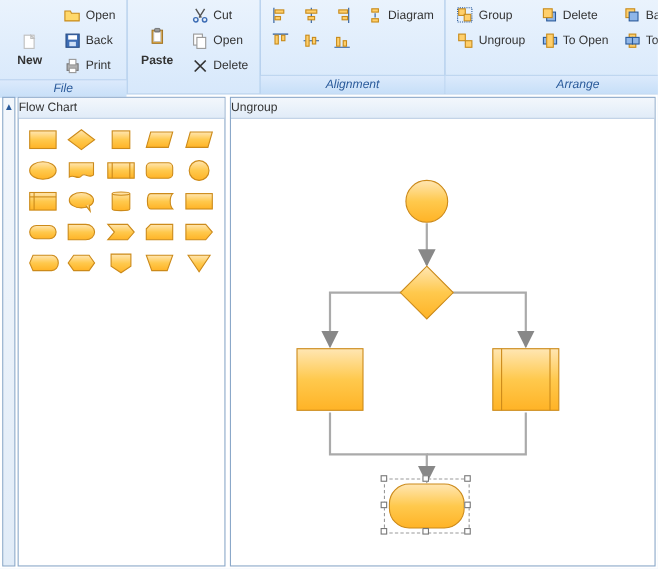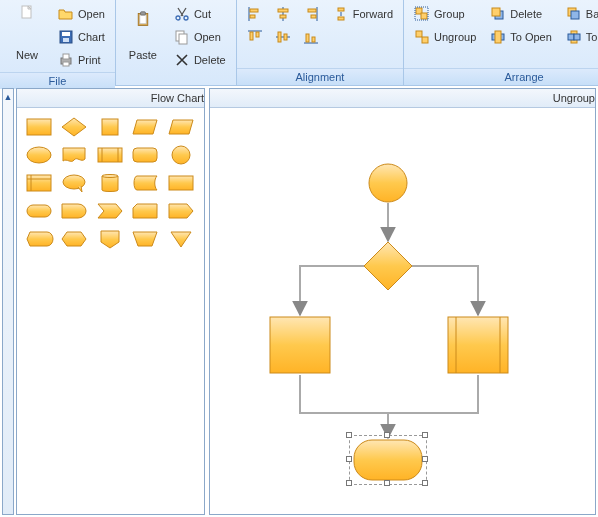--- a/index.html
+++ b/index.html
@@ -1,30 +1,30 @@
 <!DOCTYPE html>
 <html><head>
 <meta charset="utf-8">
 <style>
 * { box-sizing: border-box; margin: 0; padding: 0; }
 body { font-family: Tahoma, Arial, sans-serif; font-size: 11px; color: #333; background: #e8f1fb; width: 598px; height: 517px; overflow: hidden; }
 .ribbon { display: flex; background: linear-gradient(#eaf3fd, #d7e8fb); border-bottom: 1px solid #a9c7e8; height: 86px; }
 .group { border-right: 1px solid #a9c7e8; display: flex; flex-direction: column; padding: 2px 4px 0 4px; }
 .group-body { flex: 1; display: flex; align-items: flex-start; gap: 6px; padding: 2px 2px; }
-.group-label { text-align: center; font-size: 11px; color: #2a5a9a; background: linear-gradient(#dceafc, #c7dff8); border-top: 1px solid #bcd4ef; padding: 2px 0; margin: 0 -4px; }
-.big-btn { display: flex; flex-direction: column; align-items: center; justify-content: space-between; width: 42px; height: 58px; border: 1px solid transparent; border-radius: 3px; cursor: pointer; gap: 2px; }
+.group-label { text-align: center; font-size: 11px; color: #2a5a9a; background: linear-gradient(#dceafc, #c7dff8); border-top: 1px solid #bcd4ef; padding: 2px 0; margin: 0 -4px; font-style: italic; }
+.big-btn { display: flex; flex-direction: column; align-items: center; justify-content: flex-end; width: 42px; height: 58px; border: 1px solid transparent; border-radius: 3px; cursor: pointer; gap: 2px; font-weight: bold; }
 .col { display: flex; flex-direction: column; gap: 3px; }
 .row { display: flex; gap: 4px; }
 .small-btn { display: flex; align-items: center; gap: 4px; padding: 1px 3px; border: 1px solid transparent; border-radius: 2px; cursor: pointer; min-height: 18px; white-space: nowrap; }
 .icon { width: 16px; height: 16px; display: inline-flex; align-items: center; justify-content: center; flex-shrink: 0; }
 .icon svg { width: 16px; height: 16px; }
 .lbl { font-size: 11px; color: #333; }
 .workspace { display: flex; height: 431px; background: #fff; }
 .panel { border: 1px solid #8ba8c9; margin: 2px; background: #fff; display: flex; flex-direction: column; }
-.panel-header { background: linear-gradient(#f3f7fc,#e1ecf8); border-bottom: 1px solid #b5c9e1; text-align: right; font-size: 11px; padding: 3px 0; color: #333; }
+.panel-header { background: linear-gradient(#f3f7fc,#e1ecf8); border-bottom: 1px solid #b5c9e1; text-align: left; font-size: 11px; padding: 3px 0; color: #333; }
 .side { width: 189px; }
 .collapse { width: 12px; border: 1px solid #8ba8c9; margin: 2px 0 2px 2px; background: linear-gradient(#f3f7fc,#e1ecf8); text-align:center; font-size:9px; padding-top:3px; cursor:pointer; color:#2a5a9a; }
 .shapes-grid { display: grid; grid-template-columns: repeat(5, 1fr); gap: 6px; padding: 8px; }
 .shape-cell { width: 28px; height: 22px; cursor: pointer; }
 .shape-cell svg { width: 100%; height: 100%; overflow: visible; }
 .canvas { flex: 1; position: relative; overflow: hidden; }
 .node { position: absolute; }
 .node svg { overflow: visible; }
 .sel-handle { position:absolute; width:6px; height:6px; background:#fff; border:1px solid #777; }
 .conn { position:absolute; pointer-events:none; }
@@ -69,21 +69,21 @@
           <span class="lbl">Open</span>
         </div>
         <div class="small-btn">
           <span class="icon">
               <svg viewBox="0 0 16 16">
                 <rect x="2" y="2" width="12" height="12" fill="#3d6db5" stroke="#2a4e85"></rect>
                 <rect x="4" y="3" width="8" height="4" fill="#fff"></rect>
                 <rect x="5" y="9" width="6" height="4" fill="#cfe0f7"></rect>
               </svg>
             </span>
-          <span class="lbl">Chart</span>
+          <span class="lbl">Back</span>
         </div>
         <div class="small-btn">
           <span class="icon">
               <svg viewBox="0 0 16 16">
                 <rect x="3" y="6" width="10" height="6" fill="#b0b0b0" stroke="#777"></rect>
                 <rect x="5" y="2" width="6" height="5" fill="#fff" stroke="#999"></rect>
                 <rect x="5" y="10" width="6" height="4" fill="#fff" stroke="#999"></rect>
               </svg>
             </span>
           <span class="lbl">Print</span>
@@ -201,21 +201,21 @@
       </div>
       <div class="col">
         <div class="small-btn">
           <span class="icon">
               <svg viewBox="0 0 16 16">
                 <rect x="5" y="2" width="6" height="3" fill="#ffcf6b" stroke="#c78a1a"></rect>
                 <rect x="5" y="11" width="6" height="3" fill="#ffcf6b" stroke="#c78a1a"></rect>
                 <path d="M8 6v4" stroke="#2a5a9a"></path>
               </svg>
             </span>
-          <span class="lbl">Forward</span>
+          <span class="lbl">Diagram</span>
         </div>
       </div>
     </div>
     <div class="group-label">Alignment</div>
   </div>
 
   <div class="group" style="flex:1">
     <div class="group-body">
       <div class="col">
         <div class="small-btn">

